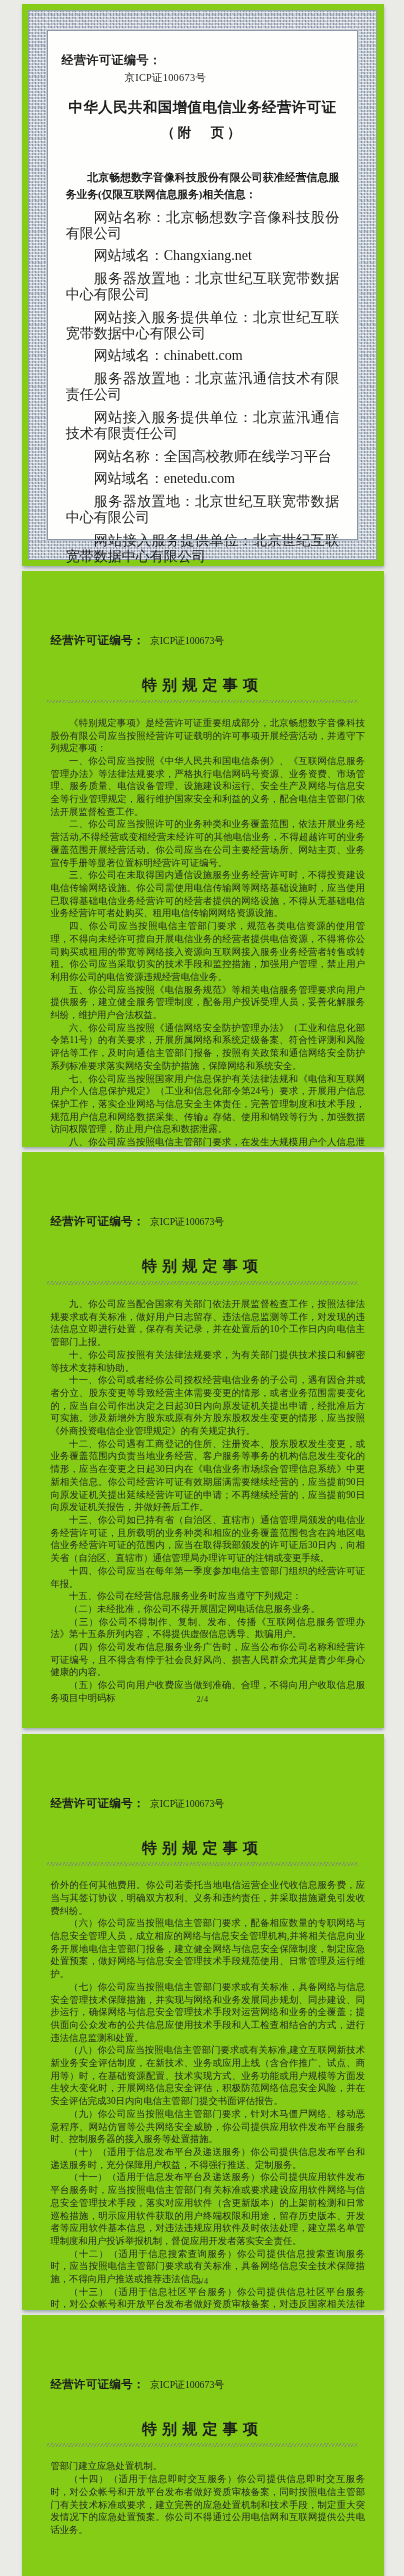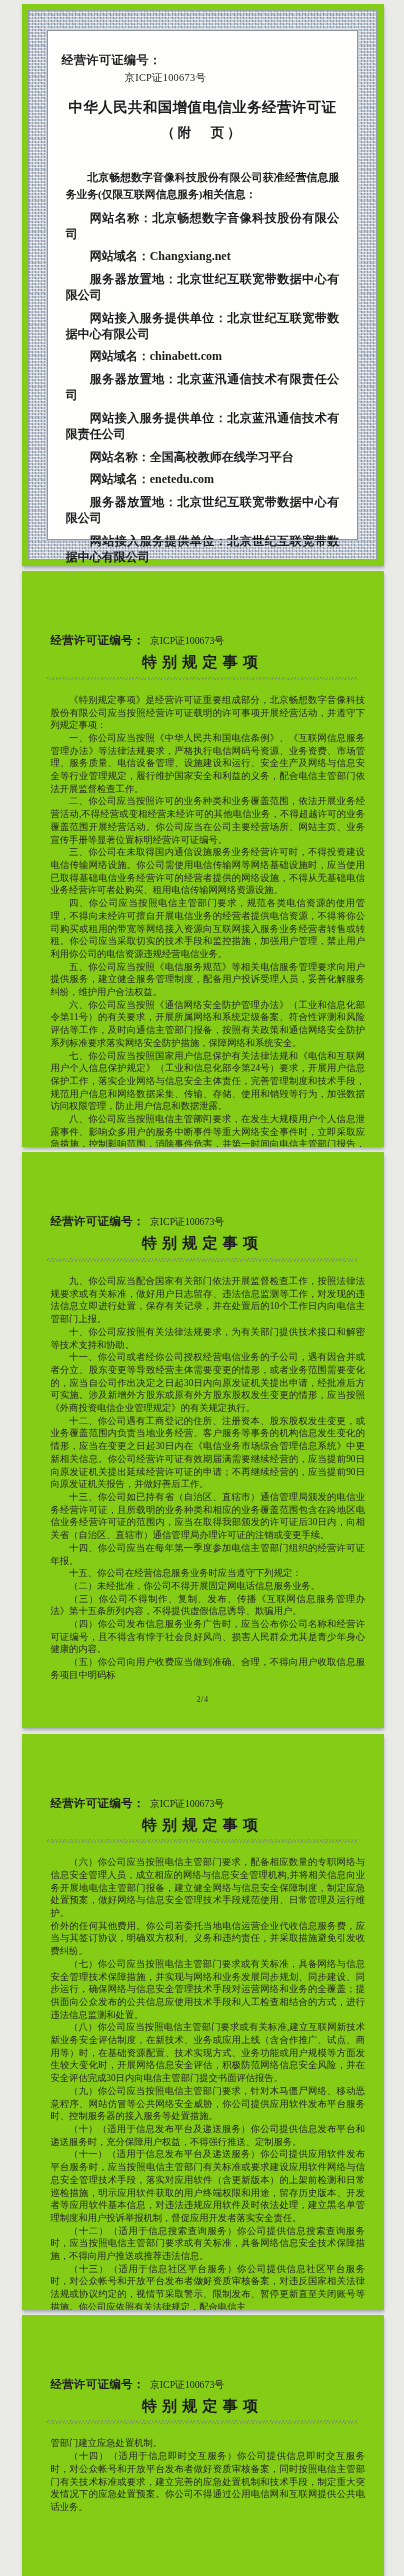--- a/index.html
+++ b/index.html
@@ -34,27 +34,27 @@
   .cert-inner{
     background:#fefefd;height:100%;box-sizing:border-box;
     border:1px solid #8c97a6;outline:0.5px solid #c6cdd6;
     padding:21.6px 13.4px 0 13.4px;
   }
   .cert-lic-label{font-size:12px;font-weight:600;letter-spacing:0.5px;}
   .cert-lic-no{margin:2.1px 0 0 63px;font-size:10.3px;font-weight:500;letter-spacing:0.3px;}
   .cert-title{margin:12.4px 0 0;text-align:center;font-size:14.4px;font-weight:700;letter-spacing:0.5px;}
   .cert-sub{margin:7.2px 0 0;text-align:center;font-size:13.4px;font-weight:700;letter-spacing:3.1px;}
   .cert-intro{margin:27px 4.1px 0 4.1px;font-size:10.8px;line-height:17px;font-weight:700;text-indent:2em;text-align:justify;}
-  .entry{margin:6.7px 4.1px 0 4.1px;font-size:12px;line-height:16px;font-weight:700;text-indent:2em;text-align:justify;}
+  .entry{margin:6.7px 4.1px 0 4.1px;font-size:14px;line-height:16px;font-weight:400;text-indent:2em;text-align:justify;}
 
   
   .spec-head{margin:62px 18.5px 0 29px;}
   .spec-lic-label{font-size:11.3px;font-weight:600;letter-spacing:0.5px;}
   .spec-lic-no{font-size:9.8px;font-weight:500;margin-left:5.2px;}
-  .spec-title{margin:5px 0 0;text-align:center;font-size:15px;font-weight:700;letter-spacing:5.2px;}
+  .spec-title{margin:28px 0 0;text-align:center;font-size:15px;font-weight:700;letter-spacing:5.2px;}
   .wavy{
     height:3.6px;width:86%;margin:4.6px auto 0;
     background:repeating-linear-gradient(-55deg, rgba(125,134,120,.75) 0 1px, rgba(0,0,0,0) 1px 2.6px);
   }
   .spec-body{
     margin:13.4px 18.5px 0 29px;
     font-size:9.3px;line-height:12.7px;text-align:justify;color:#242424;
   }
   .para{margin:0;text-indent:2em;}
   .para.cont{text-indent:0;}
@@ -133,22 +133,22 @@
     <div class="pageno">2/4</div>
   </section>
 
   <section class="page spec">
     <div class="spec-head">
       <span class="spec-lic-label">经营许可证编号：</span><span class="spec-lic-no">京ICP证100673号</span>
     </div>
     <h2 class="spec-title">特别规定事项</h2>
     <div class="wavy"></div>
     <div class="spec-body">
+      <p class="para cont">价外的任何其他费用。你公司若委托当地电信运营企业代收信息服务费，应当与其签订协议，明确双方权利、义务和违约责任，并采取措施避免引发收费纠纷。</p>
       <p class="para">（六）你公司应当按照电信主管部门要求，配备相应数量的专职网络与信息安全管理人员，成立相应的网络与信息安全管理机构,并将相关信息向业务开展地电信主管部门报备，建立健全网络与信息安全保障制度，制定应急处置预案，做好网络与信息安全管理技术手段规范使用、日常管理及运行维护。</p>
-      <p class="para cont">价外的任何其他费用。你公司若委托当地电信运营企业代收信息服务费，应当与其签订协议，明确双方权利、义务和违约责任，并采取措施避免引发收费纠纷。</p>
       <p class="para">（七）你公司应当按照电信主管部门要求或有关标准，具备网络与信息安全管理技术保障措施，并实现与网络和业务发展同步规划、同步建设、同步运行，确保网络与信息安全管理技术手段对运营网络和业务的全覆盖；提供面向公众发布的公共信息应使用技术手段和人工检查相结合的方式，进行违法信息监测和处置。</p>
       <p class="para">（八）你公司应当按照电信主管部门要求或有关标准,建立互联网新技术新业务安全评估制度，在新技术、业务或应用上线（含合作推广、试点、商用等）时，在基础资源配置、技术实现方式、业务功能或用户规模等方面发生较大变化时，开展网络信息安全评估，积极防范网络信息安全风险，并在安全评估完成30日内向电信主管部门提交书面评估报告。</p>
       <p class="para">（九）你公司应当按照电信主管部门要求，针对木马僵尸网络、移动恶意程序、网站仿冒等公共网络安全威胁，你公司提供应用软件发布平台服务时、控制服务器的接入服务等处置措施。</p>
       <p class="para">（十）（适用于信息发布平台及递送服务）你公司提供信息发布平台和递送服务时，充分保障用户权益，不得强行推送、定制服务。</p>
       <p class="para">（十一）（适用于信息发布平台及递送服务）你公司提供应用软件发布平台服务时，应当按照电信主管部门有关标准或要求建设应用软件网络与信息安全管理技术手段，落实对应用软件（含更新版本）的上架前检测和日常巡检措施，明示应用软件获取的用户终端权限和用途，留存历史版本、开发者等应用软件基本信息，对违法违规应用软件及时依法处理，建立黑名单管理制度和用户投诉举报机制，督促应用开发者落实安全责任。</p>
       <p class="para">（十二）（适用于信息搜索查询服务）你公司提供信息搜索查询服务时，应当按照电信主管部门要求或有关标准，具备网络信息安全技术保障措施，不得向用户推送或推荐违法信息。</p>
       <p class="para">（十三）（适用于信息社区平台服务）你公司提供信息社区平台服务时，对公众帐号和开放平台发布者做好资质审核备案，对违反国家相关法律法规或协议约定的，视情节采取警示、限制发布、暂停更新直至关闭账号等措施。你公司应依照有关法律规定，配合电信主</p>
     </div>
     <div class="pageno">3/4</div>
   </section>

